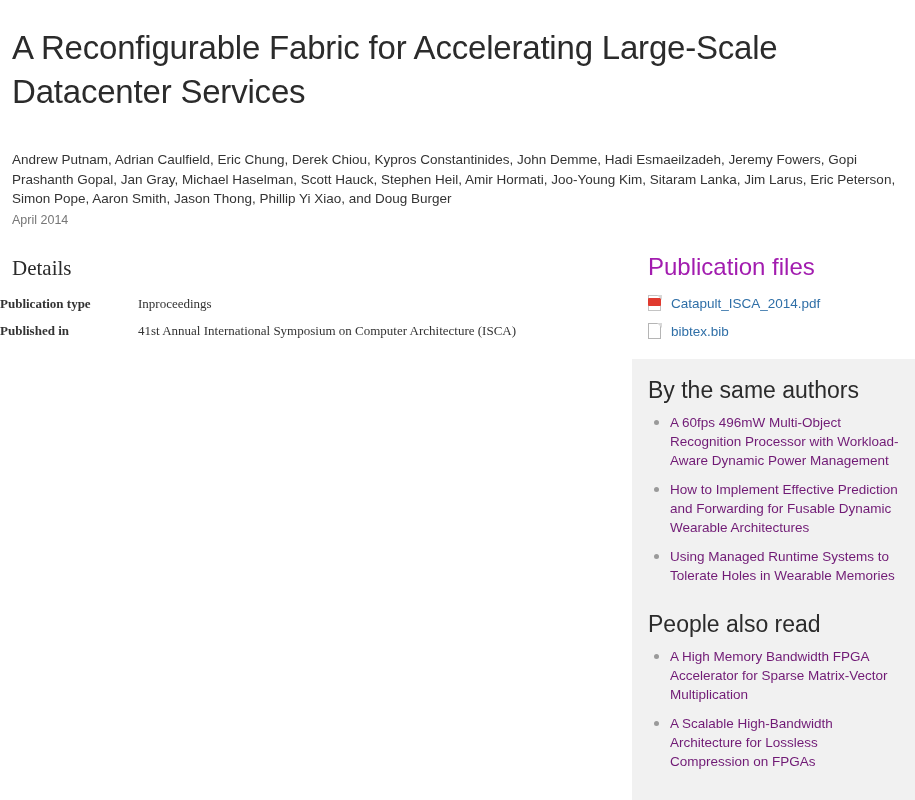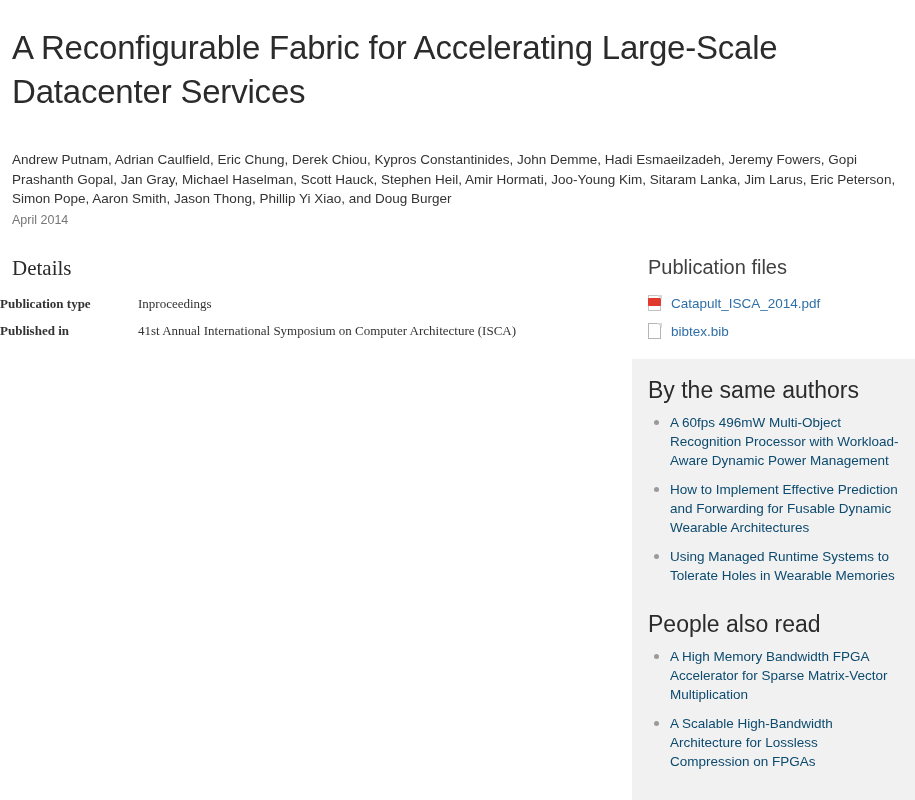--- a/index.html
+++ b/index.html
@@ -93,23 +93,23 @@
     left: 632px;
     top: 0;
     width: 283px;
   }
 
   .pubfiles {
     padding: 0 0 0 16px;
     background: #ffffff;
   }
   .pubfiles h2 {
-    font-size: 20px;
-    font-weight: 400;
-    color: #404040;
+    font-size: 24px;
+    font-weight: 400;
+    color: #a21caf;
     margin: 0 16px 16px 0;
     line-height: 24px;
   }
   .file-row {
     display: flex;
     align-items: center;
     margin-bottom: 10px;
     text-align: right;
   }
   .file-icon {
@@ -175,21 +175,21 @@
     margin: 0;
     padding-left: 22px;
   }
   ul.link-list li {
     margin-bottom: 10px;
     color: #9a9a9a;
   }
   ul.link-list li a {
     font-size: 13.5px;
     line-height: 19px;
-    color: #0c4a6e;
+    color: #701a75;
     text-decoration: none;
     display: block;
   }
 </style>
 </head>
 <body>
 
 <div class="page">
 
   <h1 class="title">A Reconfigurable Fabric for Accelerating Large-Scale Datacenter Services</h1>

